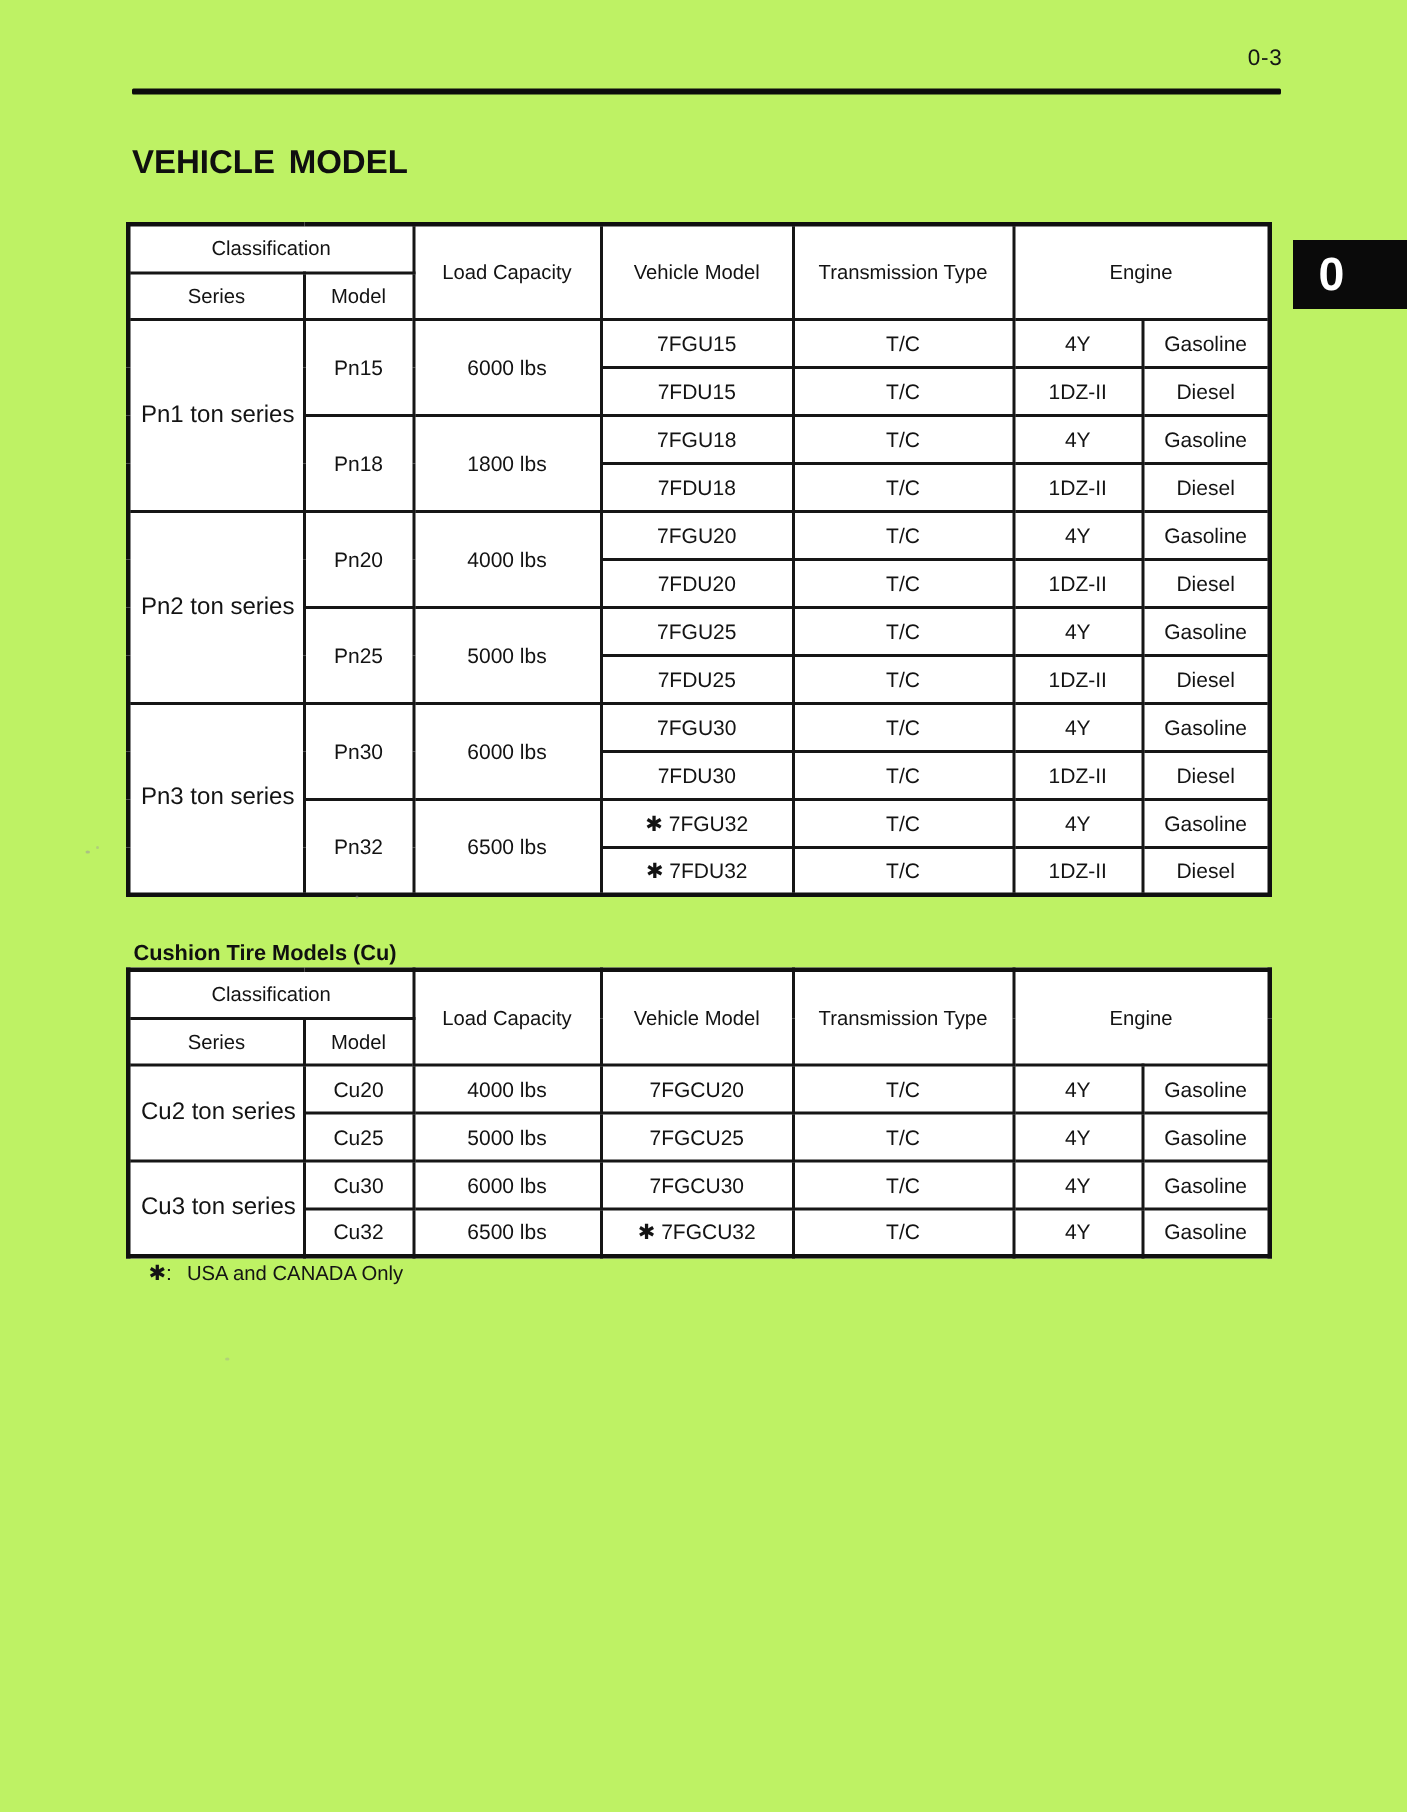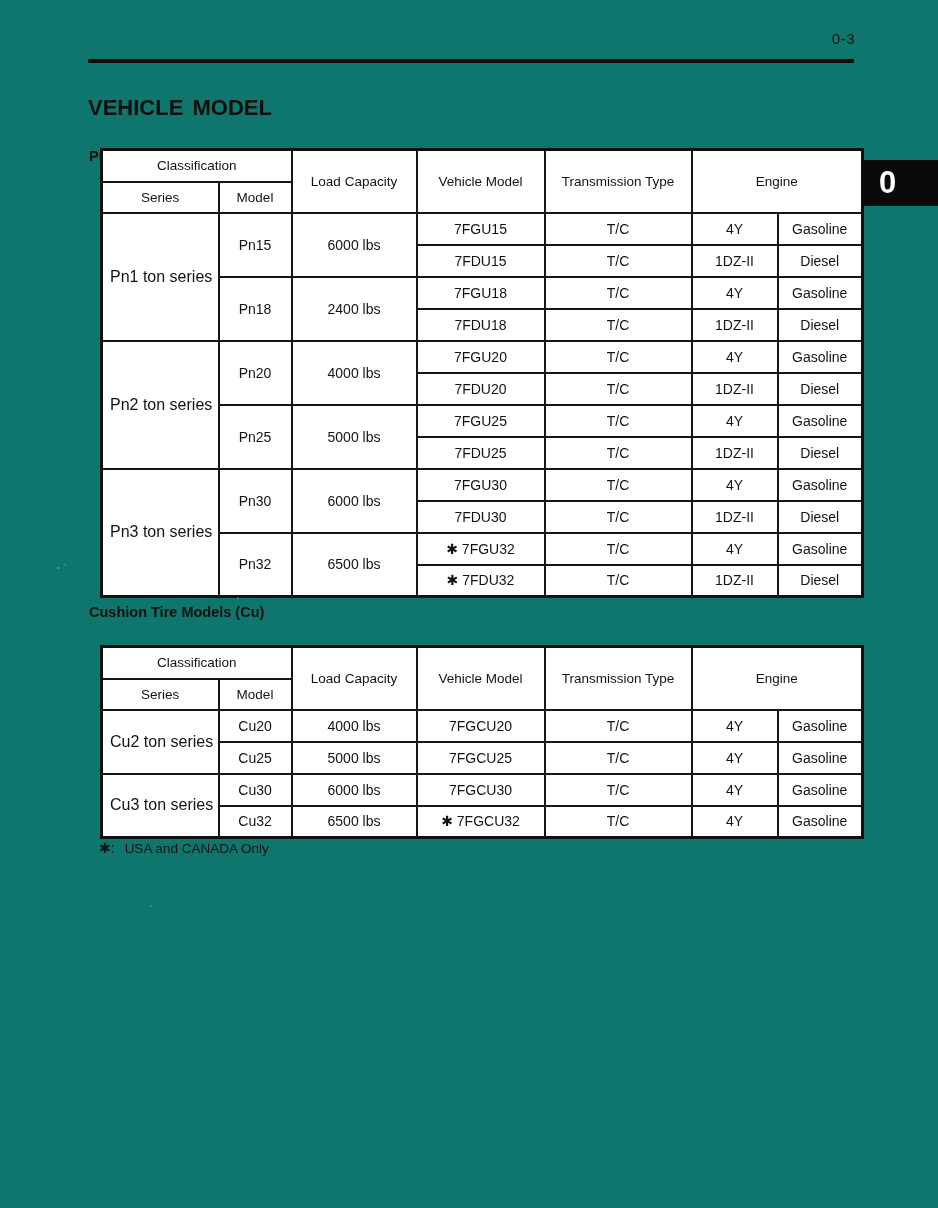--- a/index.html
+++ b/index.html
@@ -4,45 +4,45 @@
 <style>
   html,body{margin:0;padding:0;}
   body{
     width:938px;height:1208px;
     background:#ffffff;
     font-family:"Liberation Sans", sans-serif;
     color:#131313;
     position:relative;
     overflow:hidden;
   }
-  .page{position:absolute;inset:0;background:#0f766e;}
+  .page{position:absolute;inset:0;background:#bef264;}
 
   .page-number{
     position:absolute;top:30px;left:780px;width:75px;
     text-align:right;font-size:15px;letter-spacing:.5px;color:#151515;
   }
   .top-rule{
     position:absolute;left:88px;top:59px;width:766px;height:4px;
     background:#0c0c0c;border-radius:1px;
   }
   .doc-title{
     position:absolute;left:88px;top:80px;
     font-size:22px;font-weight:bold;letter-spacing:0px;color:#0f0f0f;
     word-spacing:3px;
   }
   .section-heading{
     position:absolute;left:89px;
     font-size:14.5px;font-weight:bold;color:#101010;
   }
   .heading-pneumatic{top:136px;}
-  .heading-cushion{top:592px;}
+  .heading-cushion{top:616px;}
 
   table{
     border-collapse:collapse;table-layout:fixed;
-    position:absolute;left:100px;
+    position:absolute;left:84px;
     border:3px solid #101010;
     background:#fff;
   }
   .pneumatic-table{top:148px;}
   .cushion-table{top:645px;}
   th,td{
     border:2px solid #161616;
     padding:0;
     font-size:14px;font-weight:normal;
     text-align:center;vertical-align:middle;
@@ -123,21 +123,21 @@
         <td>Gasoline</td>
       </tr>
       <tr>
         <td>7FDU15</td>
         <td>T/C</td>
         <td>1DZ-II</td>
         <td>Diesel</td>
       </tr>
       <tr>
         <td rowspan="2">Pn18</td>
-        <td rowspan="2">2400 lbs</td>
+        <td rowspan="2">1800 lbs</td>
         <td>7FGU18</td>
         <td>T/C</td>
         <td>4Y</td>
         <td>Gasoline</td>
       </tr>
       <tr>
         <td>7FDU18</td>
         <td>T/C</td>
         <td>1DZ-II</td>
         <td>Diesel</td>

